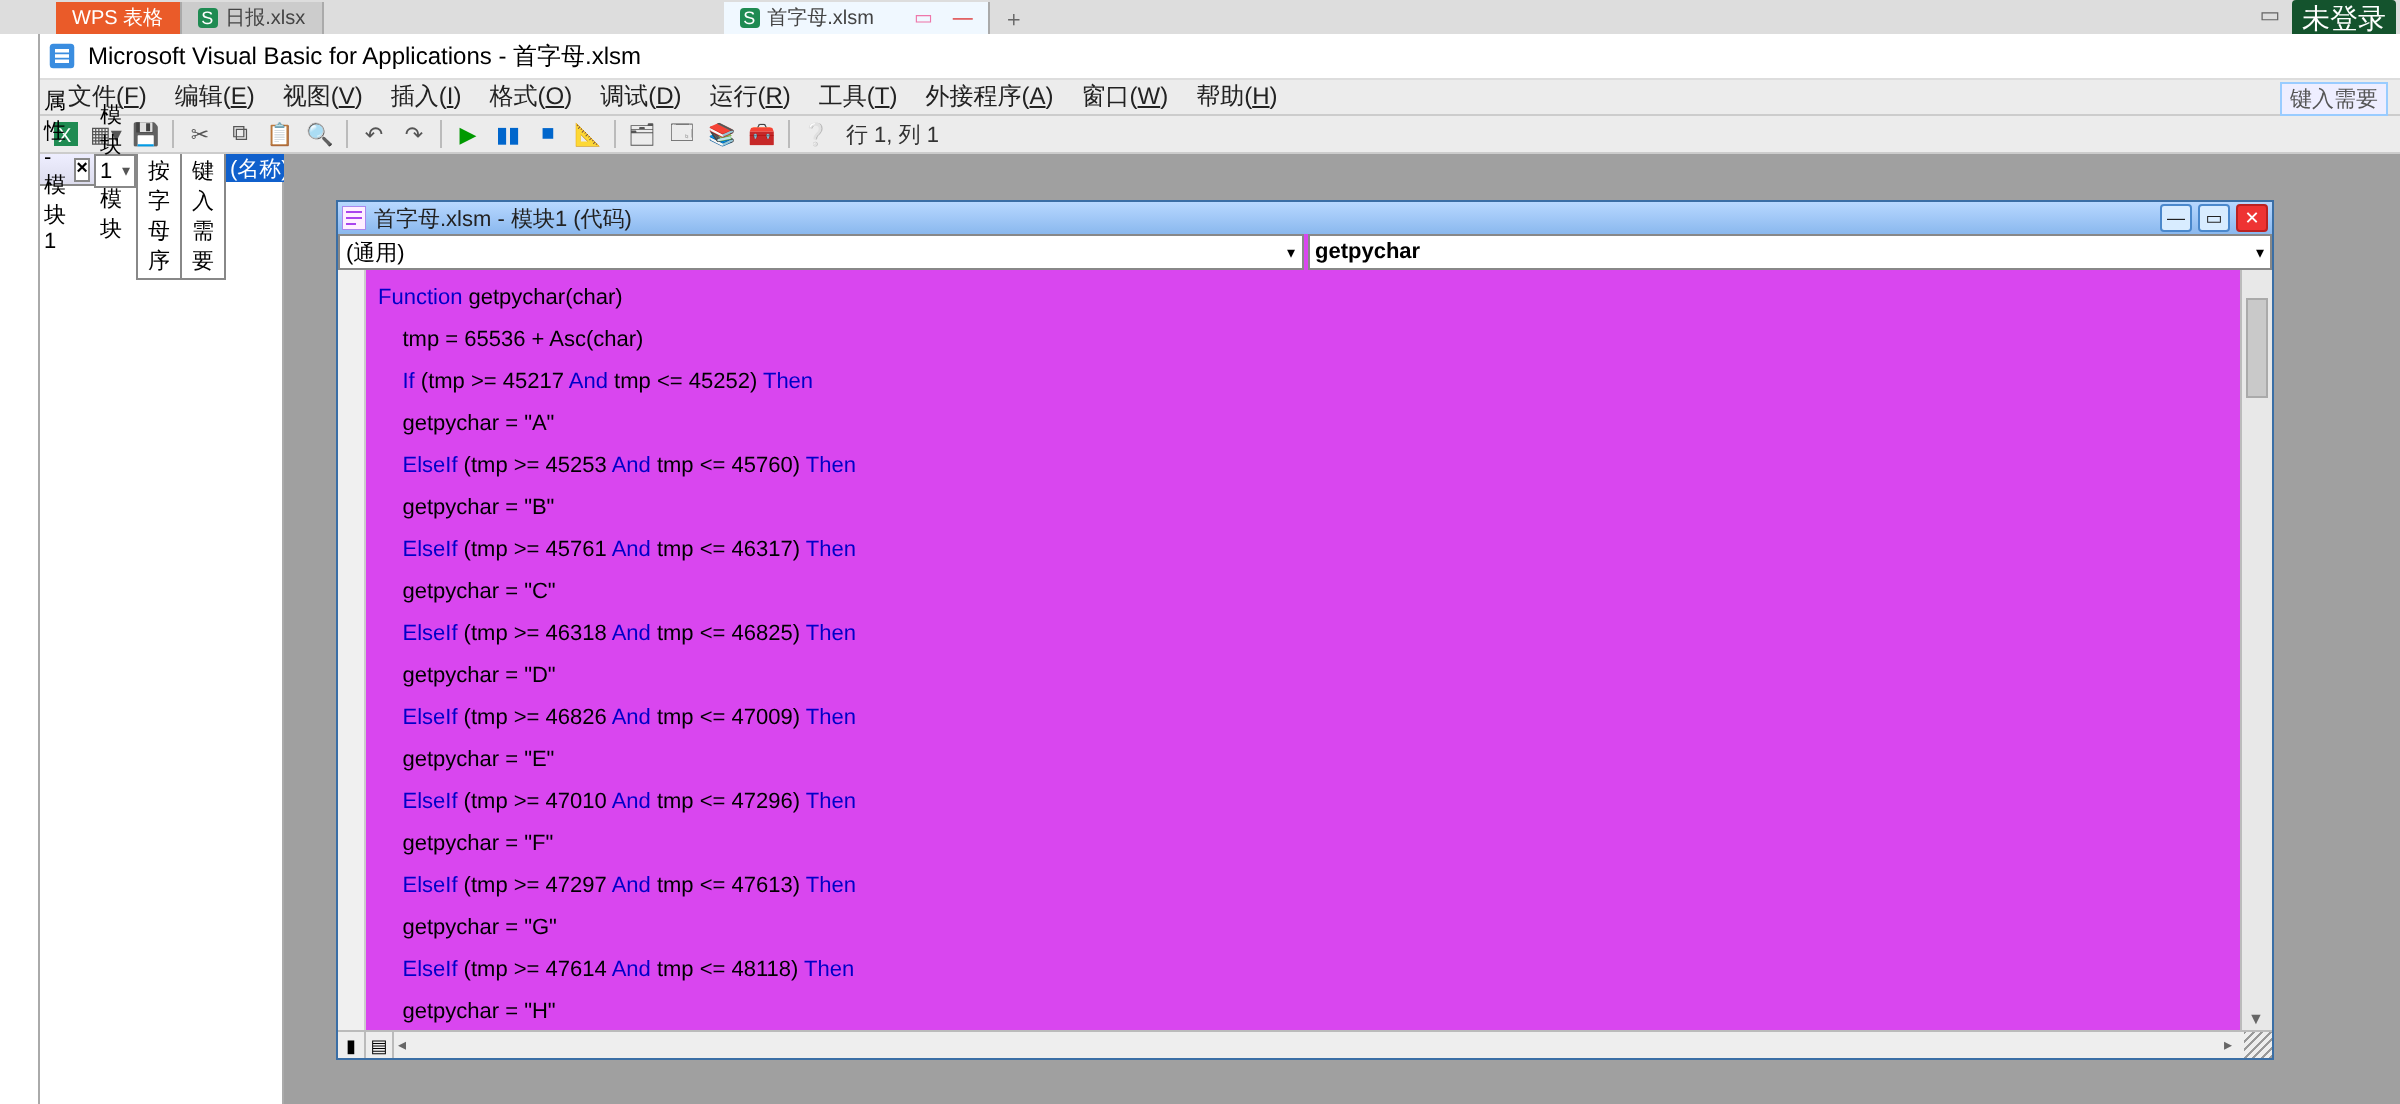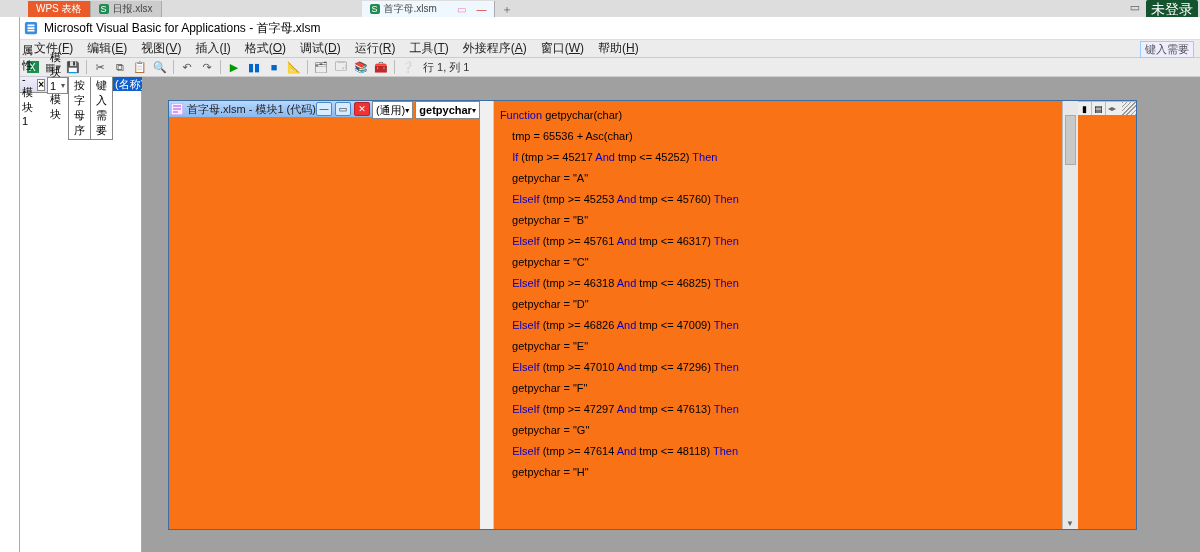--- a/index.html
+++ b/index.html
@@ -42,21 +42,21 @@
 .props-tab { padding: 1px 5px; border: 1px solid #888; border-top: none; background: #fff; }
 .props-grid { flex: 1; }
 .prop-row { display: flex; height: 14px; font-size: 11px; }
 .prop-name { width: 36px; background: #1060cc; color: #fff; padding: 0 2px; }
 .prop-val { flex: 1; background: #fff; padding: 0 2px; border-bottom: 1px solid #eee; }
 
 
 .mdi { flex: 1; background: #a0a0a0; position: relative; }
 
 
-.codewin { position: absolute; left: 26px; top: 23px; right: 63px; bottom: 22px; background: #f97316; border: 1px solid #3a6ea5; display: flex; flex-direction: row; }
+.codewin { position: absolute; left: 26px; top: 23px; right: 63px; bottom: 22px; background: #d946ef; border: 1px solid #3a6ea5; display: flex; flex-direction: column; }
 .codewin-title { height: 16px; background: linear-gradient(#b8d8ff,#8ab8ee); display: flex; align-items: center; justify-content: space-between; padding: 0 2px; font-size: 11px; color: #222; }
 .codewin-title .left { display: flex; align-items: center; gap: 4px; }
 .cw-ctrl { display: flex; gap: 3px; }
 .cw-btn { width: 16px; height: 14px; background: #d8ecff; border: 1px solid #4a88cc; border-radius: 2px; display: inline-flex; align-items: center; justify-content: center; font-size: 9px; }
 .cw-btn.close { background: #e33; color: #fff; border-color: #b22; }
 
 .codewin-combos { height: 18px; display: flex; }
 .cw-combo { flex: 1; border: 1px solid #888; background: #fff; display: flex; align-items: center; justify-content: space-between; padding: 0 3px; font-size: 11px; }
 .cw-combo + .cw-combo { margin-left: 2px; }
 .cw-combo .arr { font-size: 8px; }

